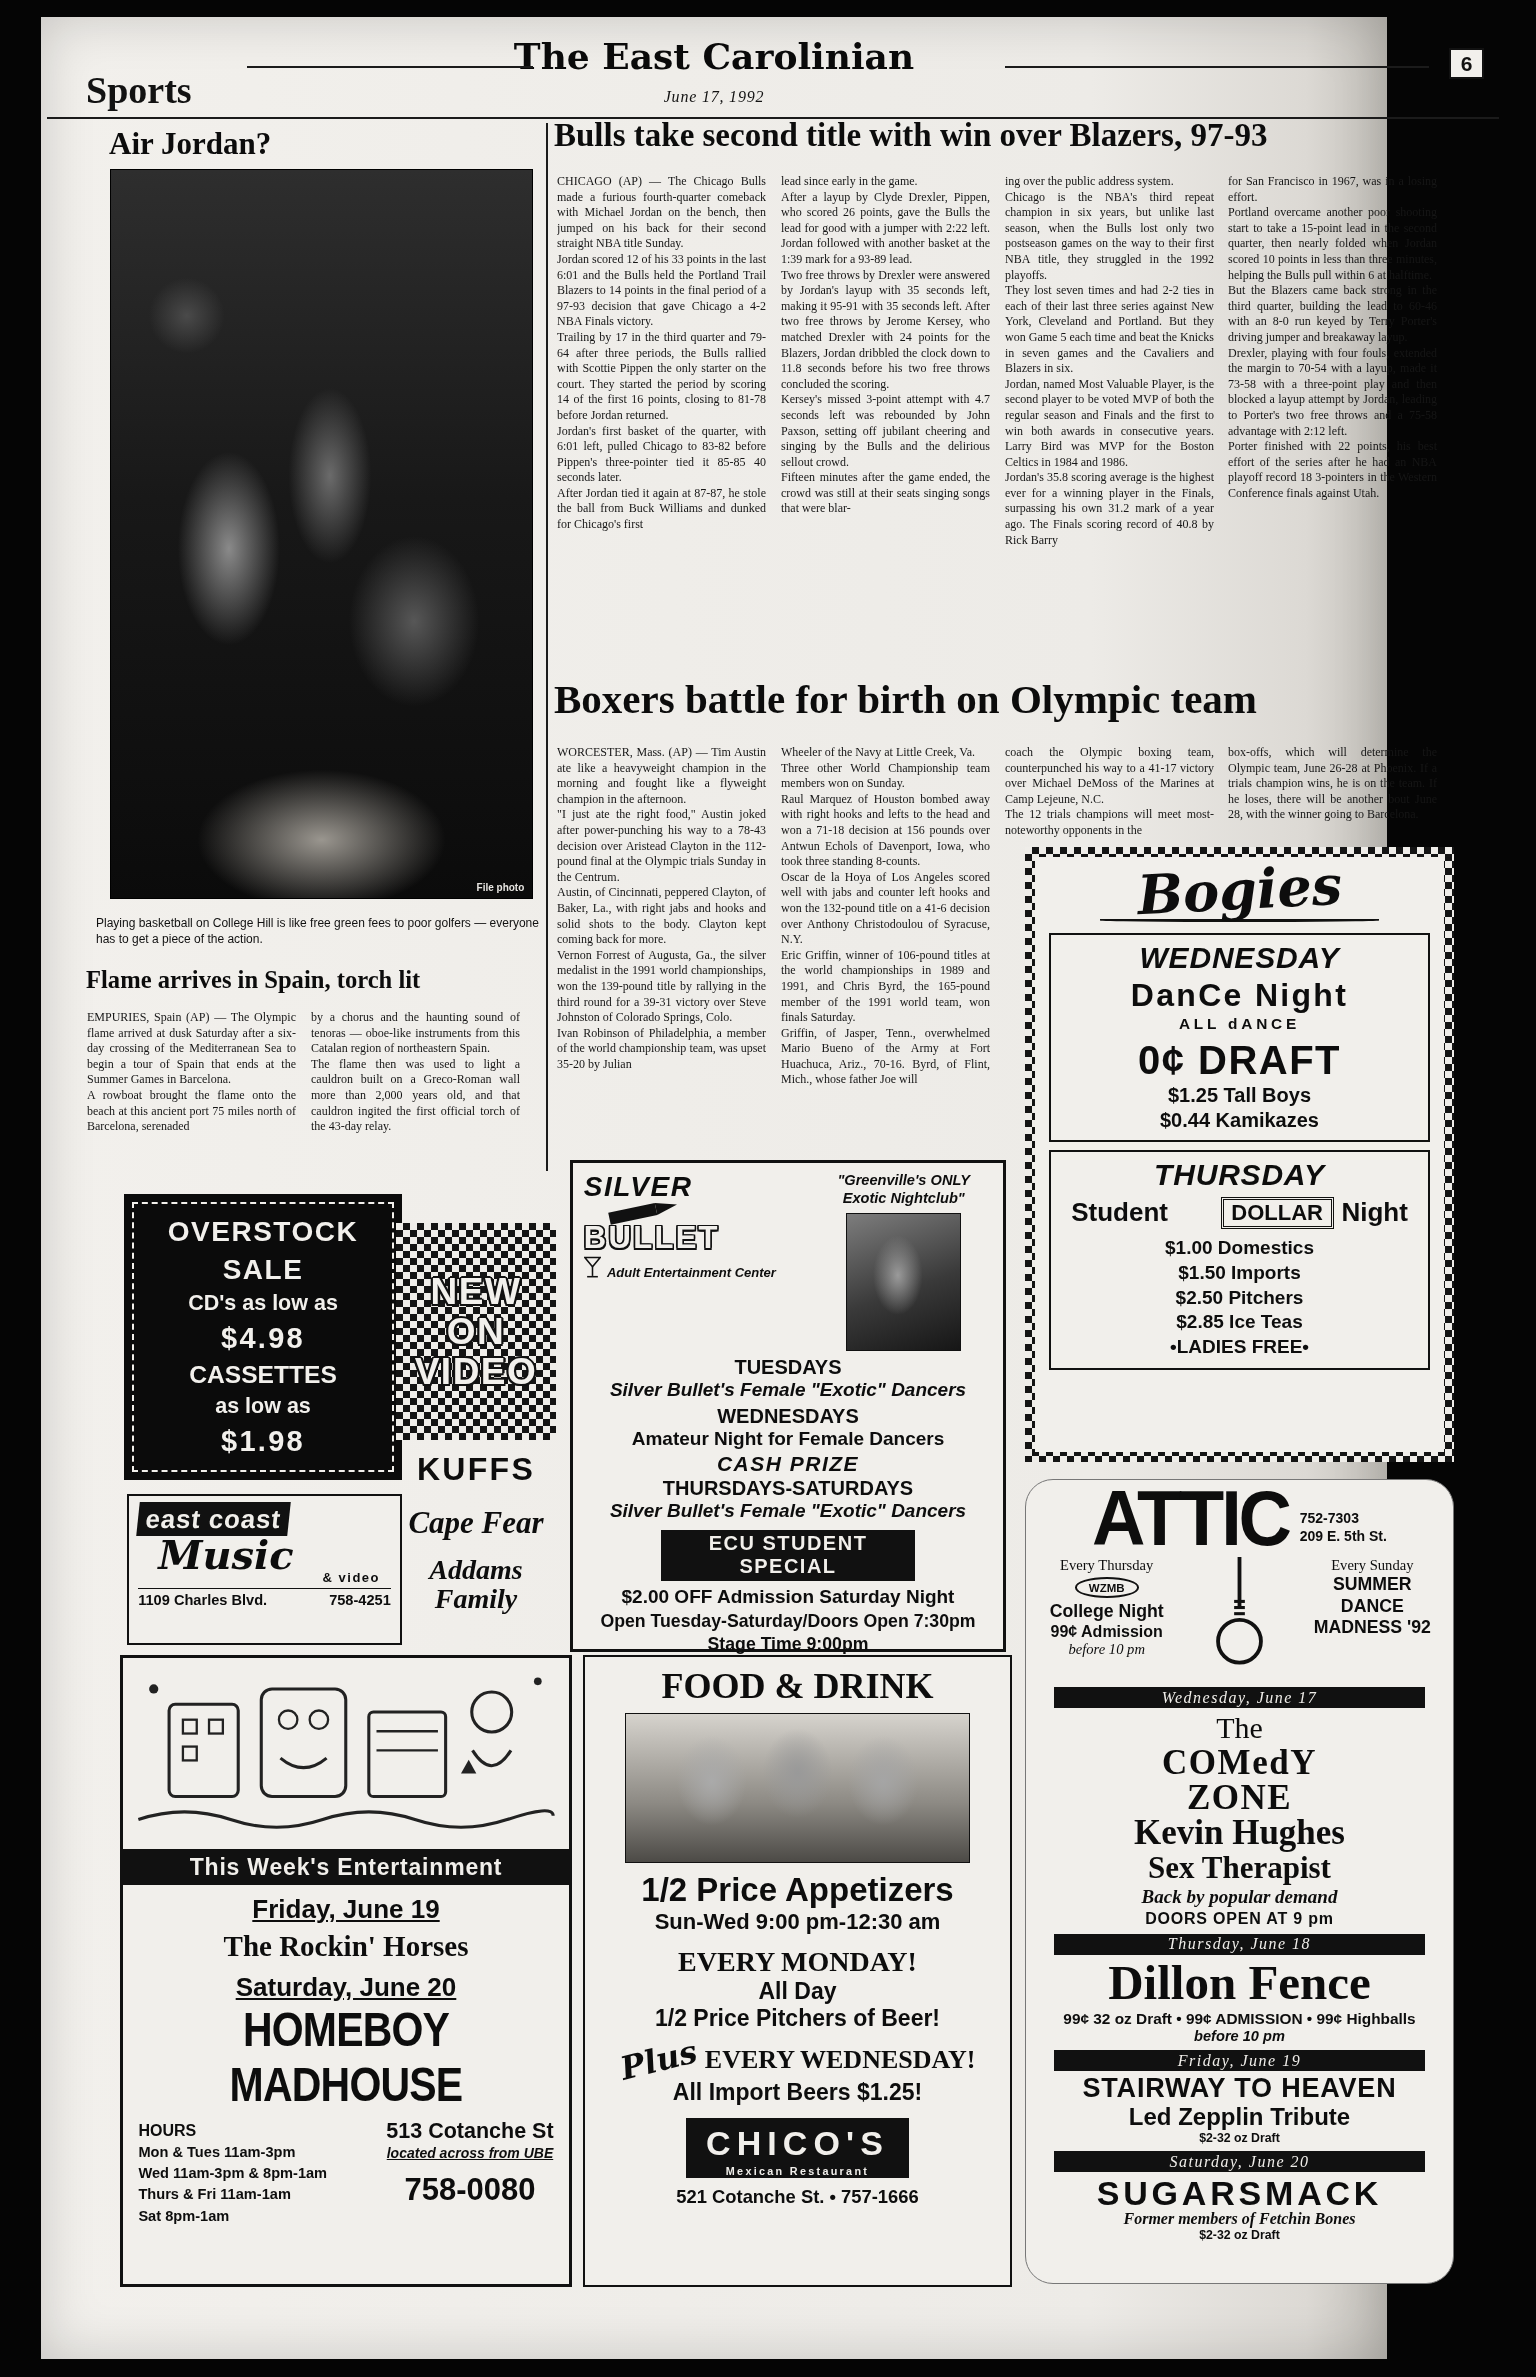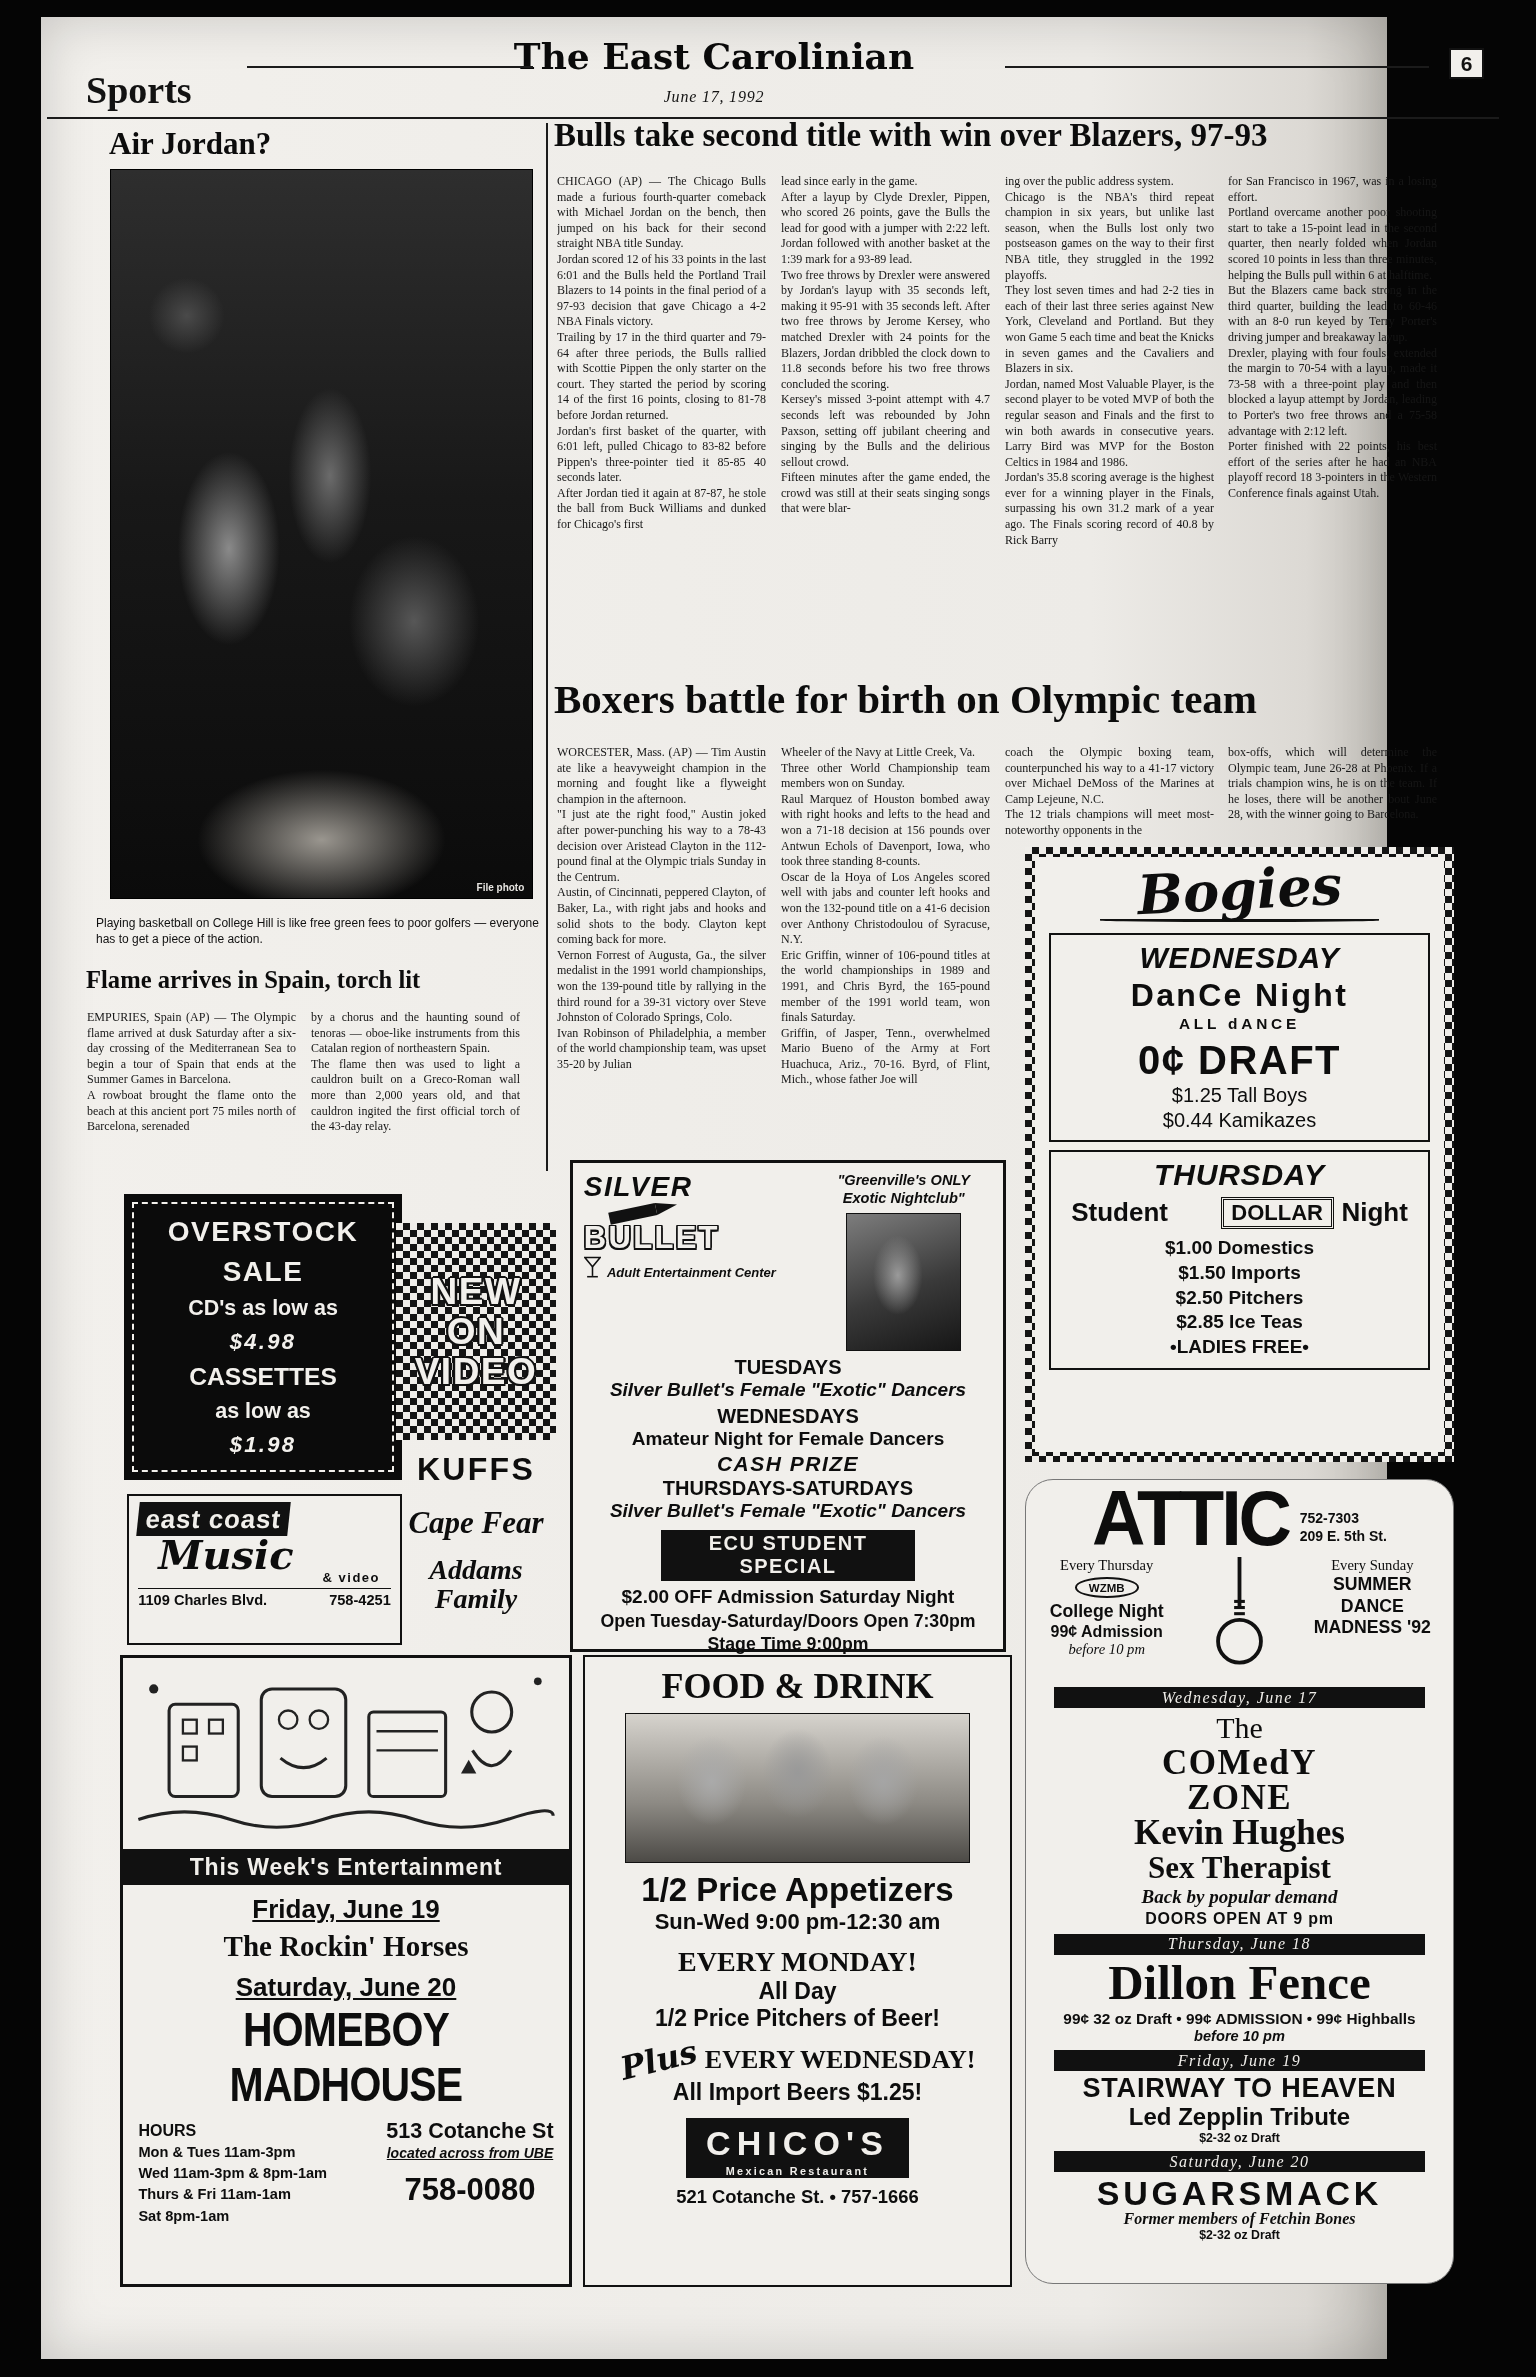--- a/index.html
+++ b/index.html
@@ -45,33 +45,33 @@
   
   .bogies-inner { background:#f1efeb; height:100%; padding:6.1px 10.8px 9.2px; display:flex; flex-direction:column; }
   .bogies-logo { text-align:center; font-family:"DejaVu Serif",serif; font-style:italic; font-weight:bold;
                  font-size:54px; transform:rotate(-3deg); line-height:1; }
   .bogies-swash { height:0; border-bottom:3.8px solid #111; width:72%; margin:1.5px auto 7.7px; border-radius:0 0 60% 60%; }
   .bogies-box { border:2.3px solid #111; text-align:center; padding:6.1px 3.1px 7.7px; margin:3.8px 3.1px; background:#f1efeb; }
   .bg-day { font-weight:bold; font-style:italic; font-size:30px; letter-spacing:0.8px; }
   .bg-dance { font-weight:bold; font-size:32px; letter-spacing:2.3px; margin-top:1.5px; }
   .bg-alldance { font-weight:bold; font-size:15.4px; letter-spacing:3.8px; margin:1.5px 0 4.6px; }
   .bg-draft { font-weight:900; font-size:40px; letter-spacing:1.5px; }
-  .bg-price { font-weight:normal; font-size:20px; line-height:1.25; }
+  .bg-price { font-weight:bold; font-size:20px; line-height:1.25; }
   .bg-student-row { display:flex; align-items:center; justify-content:center; gap:7.7px;
                     font-weight:bold; font-size:26px; margin:4.6px 0 7.7px; }
   .dollar-box { border:3.8px double #111; padding:0 7.7px; font-size:22px;margin-left:45px; }
   .bg-price2 { font-weight:bold; font-size:19px; line-height:1.3; }
 
   
   .overstock { background:#0b0b0b; color:#f2f0ec; padding:7.7px; }
   .overstock-inner { border:2.3px dashed #f2f0ec; height:100%; text-align:center; padding:12.3px 4.6px;
                      display:flex; flex-direction:column; justify-content:space-between; }
   .ov1 { font-weight:bold; font-size:28px; letter-spacing:1.5px; }
   .ov2 { font-weight:bold; font-size:21.5px; }
-  .ov3 { font-weight:bold; font-size:22px; letter-spacing:2.3px;font-style:italic; }
+  .ov3 { font-weight:bold; font-size:29px; letter-spacing:2.3px; }
 
   
   .video-check { height:217px; display:flex; flex-direction:column; align-items:center; justify-content:center; gap:3.1px; }
   .outline-word { font-weight:900; font-size:37px; letter-spacing:1.5px; color:#f2f0ec; line-height:1;
                   text-shadow:-1.5px -1.5px 0 #111,1.5px -1.5px 0 #111,-1.5px 1.5px 0 #111,1.5px 1.5px 0 #111,
                               0 -2.3px 0 #111,0 2.3px 0 #111,-2.3px 0 0 #111,2.3px 0 0 #111; }
   .vt1 { font-weight:900; font-size:32px; letter-spacing:2.3px; text-align:center; margin-top:10.8px; }
   .vt2 { font-family:"Liberation Serif",serif; font-weight:bold; font-style:italic; font-size:31px; text-align:center; margin-top:17px; }
   .vt3 { font-family:"Liberation Serif",serif; font-weight:bold; font-style:italic; font-size:28px; text-align:center; margin-top:14px; line-height:1.05; }
 

